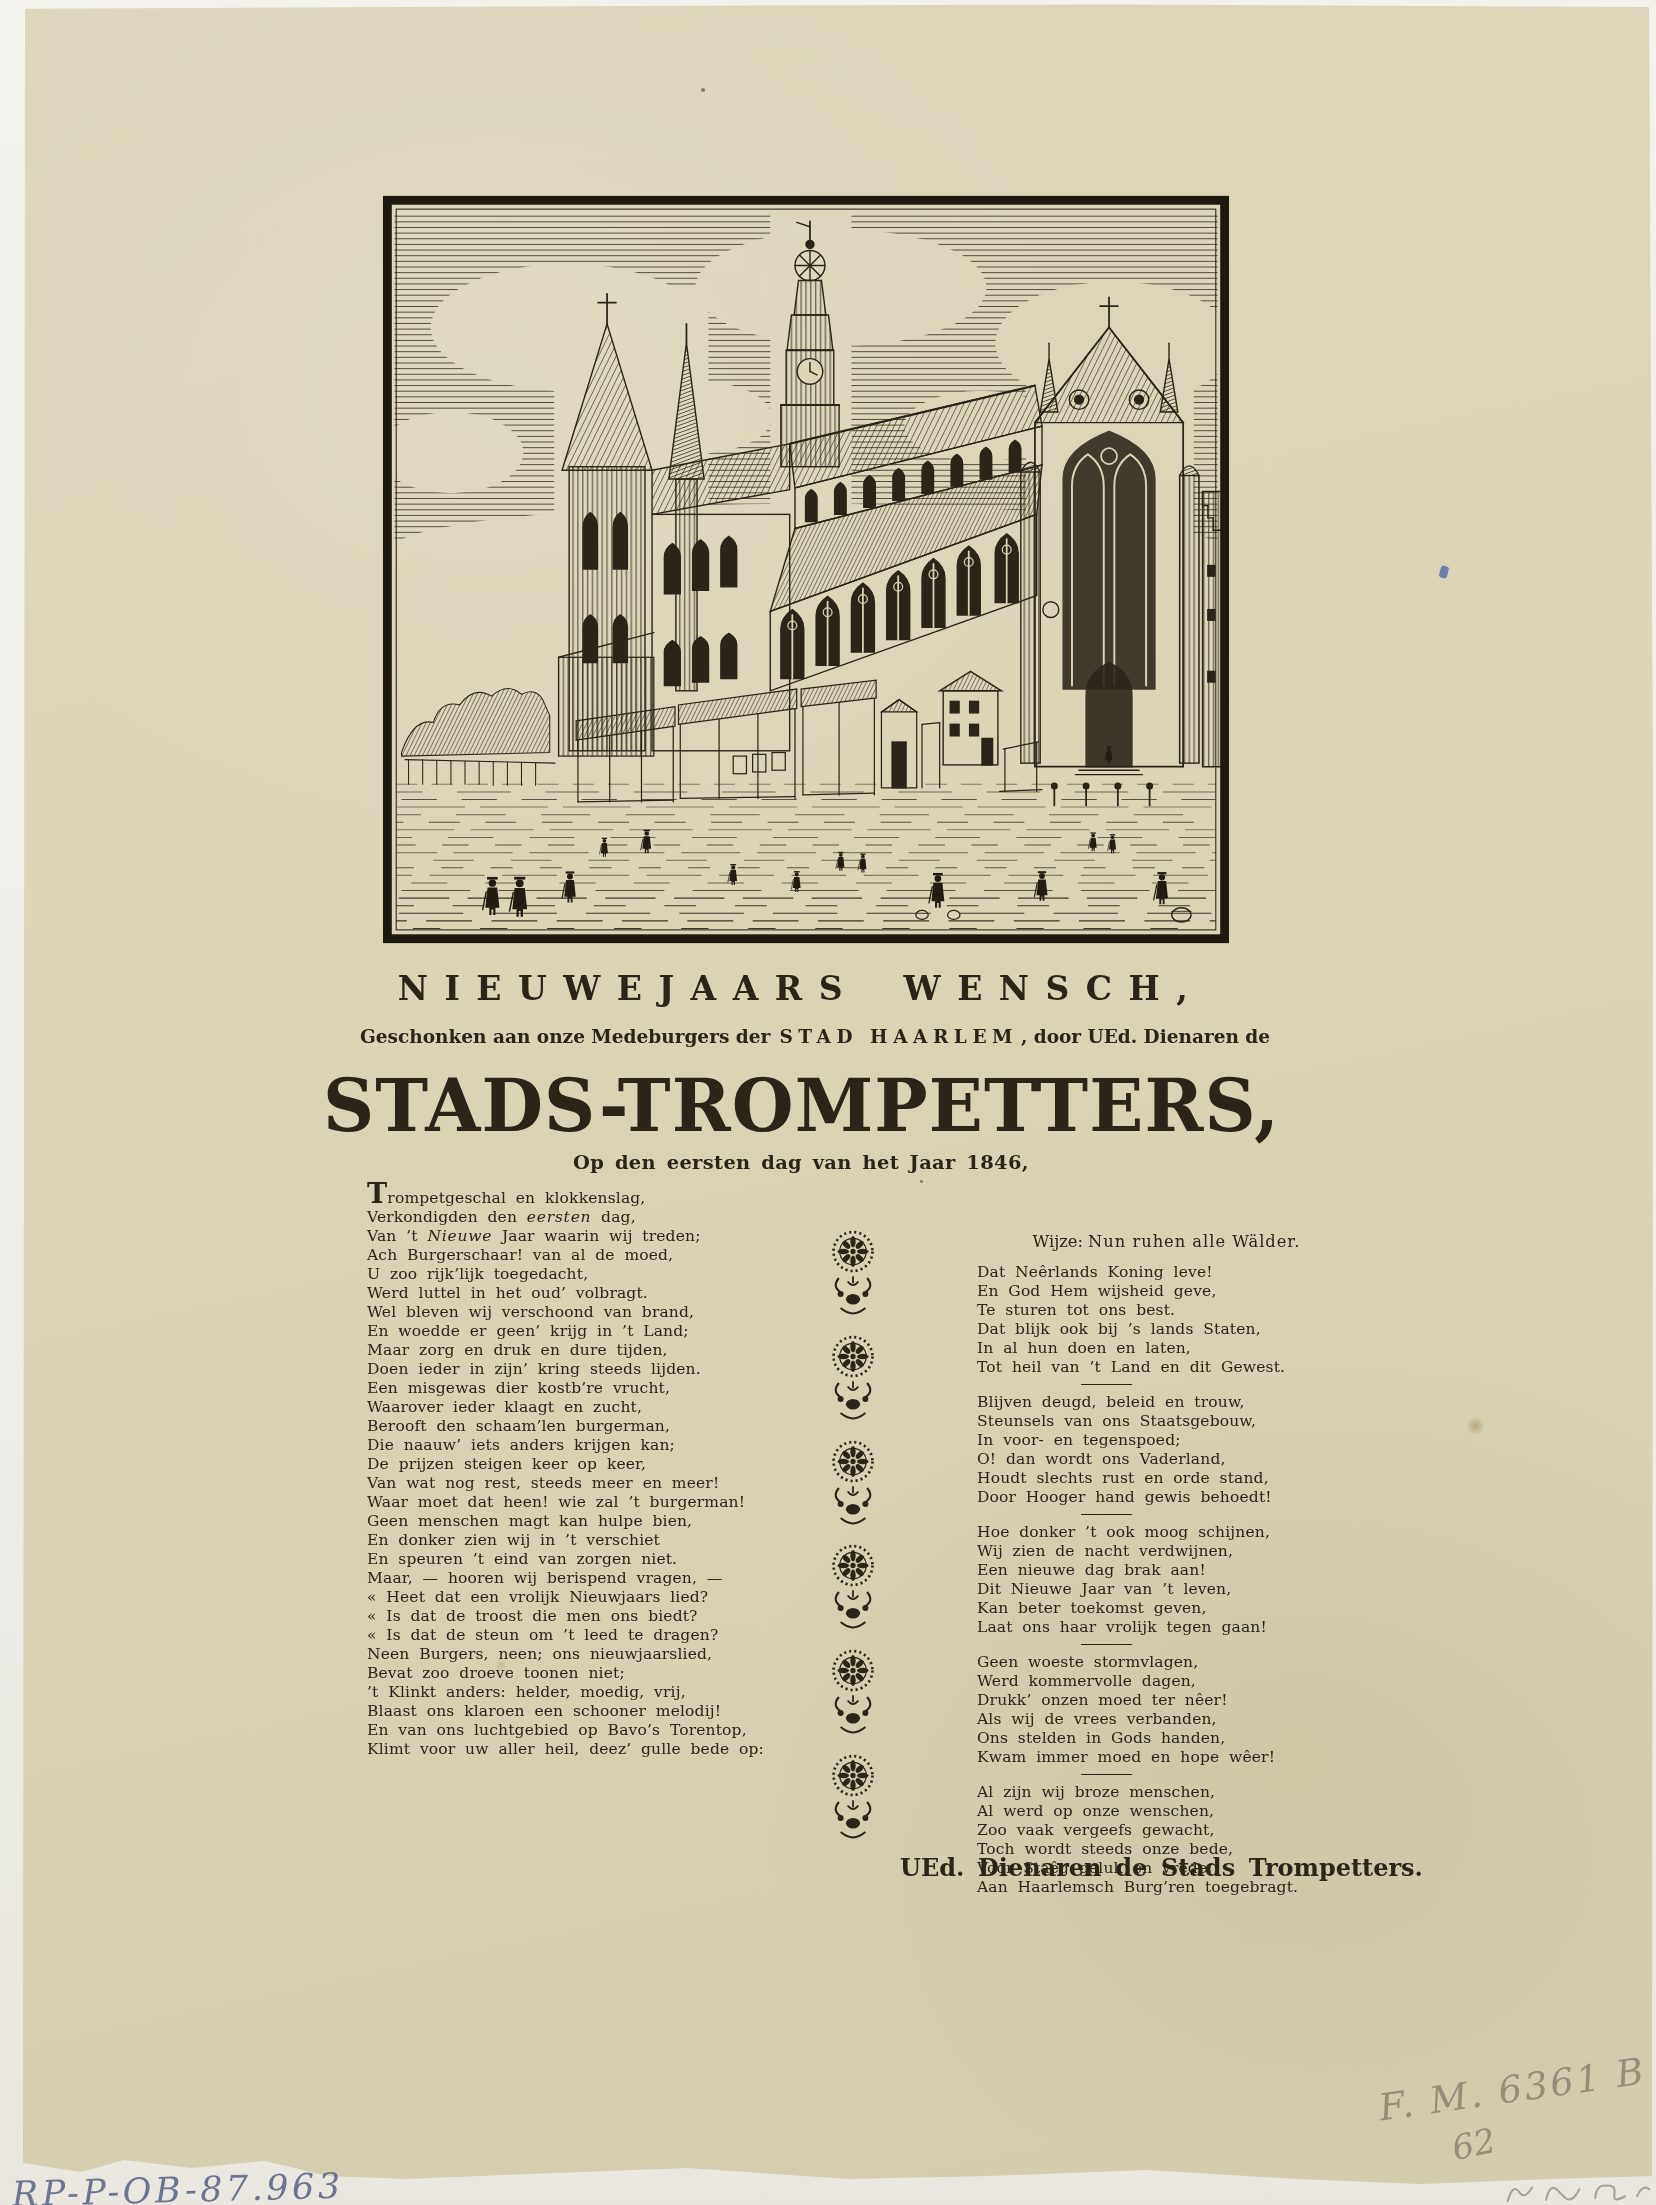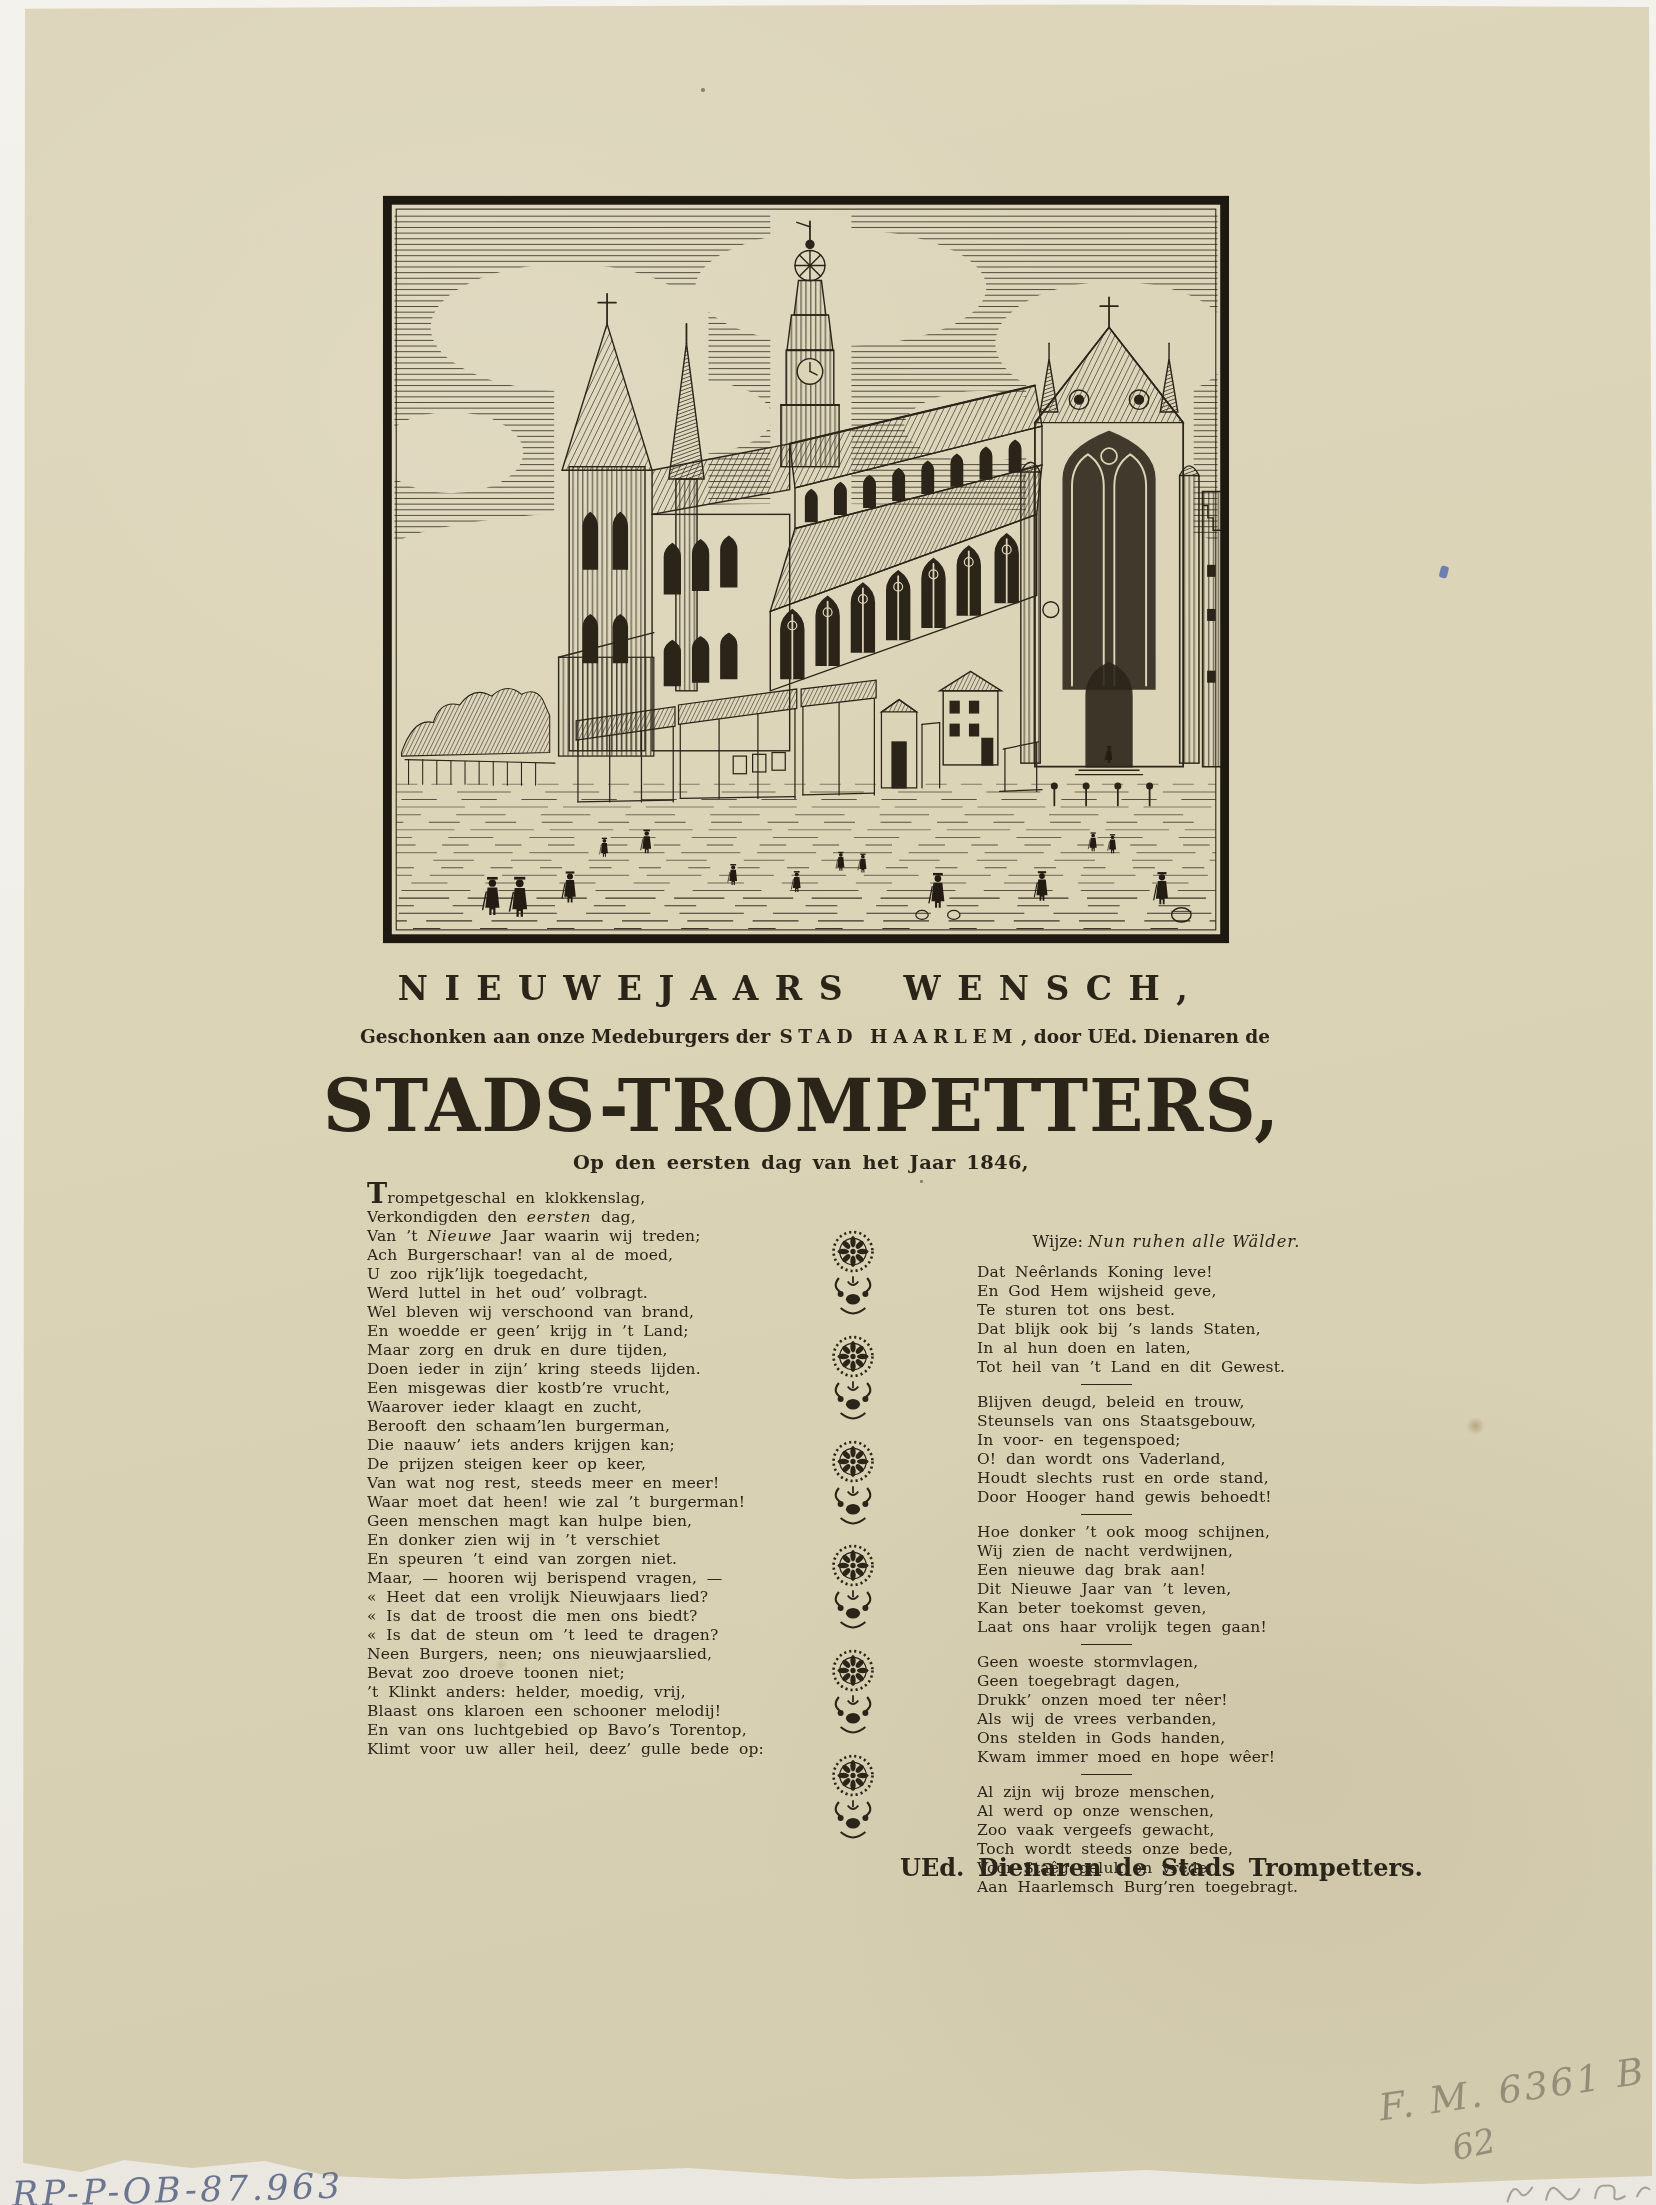--- a/index.html
+++ b/index.html
@@ -30,21 +30,21 @@
       transform:scaleY(1.04);transform-origin:top center;}
   .t4{top:1151px;font-size:19.4px;font-weight:bold;letter-spacing:.02em;word-spacing:.18em;}
 
   .poem{position:absolute;font-size:15.5px;line-height:19px;word-spacing:.30em;letter-spacing:.01em;}
   .poem .line{white-space:nowrap;}
   .poem-left{left:367px;top:1184px;width:450px;}
   .poem-left .line:first-child::first-letter{font-size:1.75em;line-height:.75;font-weight:bold;}
   .poem-right{left:977px;top:1263px;width:379px;}
   .tune{position:absolute;left:977px;top:1232px;width:379px;text-align:center;font-size:16.3px;
         white-space:nowrap;}
-  .tune .tune-title{font-style:italic;letter-spacing:.06em;}
+  .tune .tune-title{letter-spacing:.06em;}
   .stanza-rule{width:51px;border:0;border-top:1.8px solid var(--ink,#2b2419);margin:7px 0 8px 104px;}
   .stanza{margin:0;}
 
   .ornament{position:absolute;left:828px;top:1225px;width:49px;height:623px;
             display:flex;flex-direction:column;align-items:center;justify-content:space-between;}
   .ornament svg{display:block;}
 
   .signature{position:absolute;left:900px;top:1853px;width:476px;text-align:left;
              font-size:24px;font-weight:bold;word-spacing:.22em;white-space:nowrap;}
 
@@ -727,21 +727,21 @@
         <div class="line">Hoe donker ’t ook moog schijnen,</div>
         <div class="line">Wij zien de nacht verdwijnen,</div>
         <div class="line">Een nieuwe dag brak aan!</div>
         <div class="line">Dit Nieuwe Jaar van ’t leven,</div>
         <div class="line">Kan beter toekomst geven,</div>
         <div class="line">Laat ons haar vrolijk tegen gaan!</div>
       </div>
       <hr class="stanza-rule">
       <div class="stanza">
         <div class="line">Geen woeste stormvlagen,</div>
-        <div class="line">Geen toegebragt dagen,</div>
+        <div class="line">Werd kommervolle dagen,</div>
         <div class="line">Drukk’ onzen moed ter nêer!</div>
         <div class="line">Als wij de vrees verbanden,</div>
         <div class="line">Ons stelden in Gods handen,</div>
         <div class="line">Kwam immer moed en hope wêer!</div>
       </div>
       <hr class="stanza-rule">
       <div class="stanza">
         <div class="line">Al zijn wij broze menschen,</div>
         <div class="line">Al werd op onze wenschen,</div>
         <div class="line">Zoo vaak vergeefs gewacht,</div>

